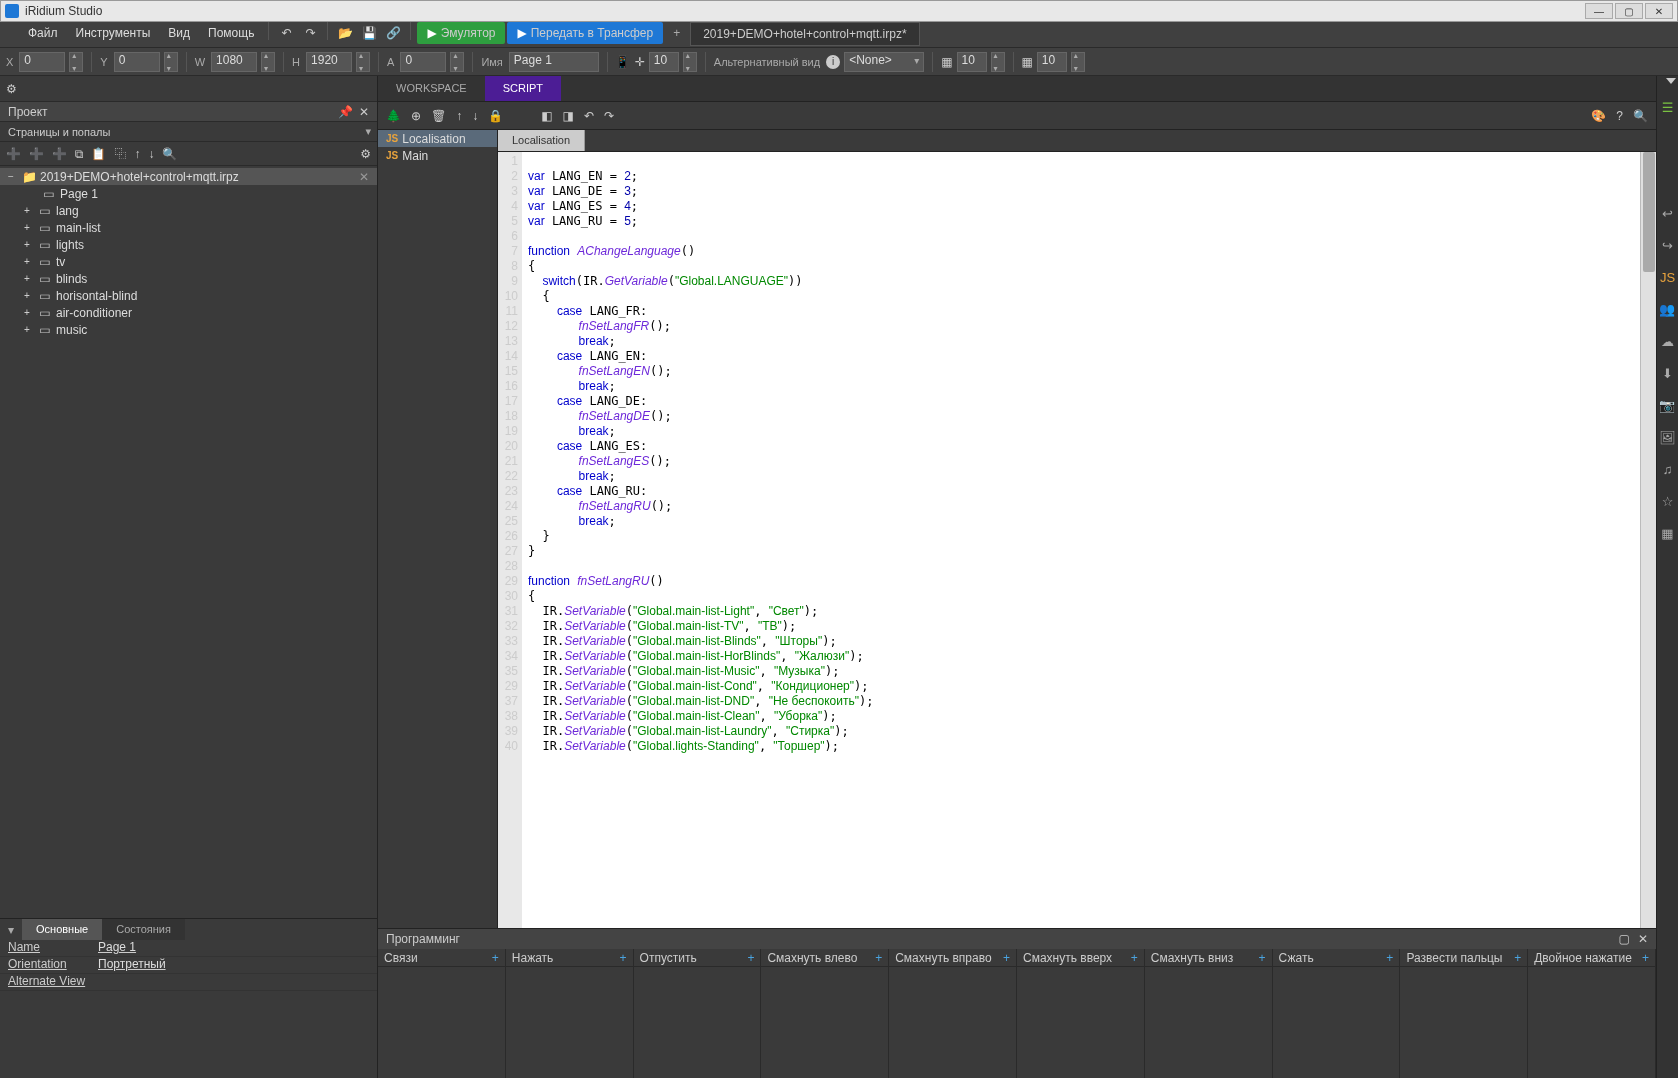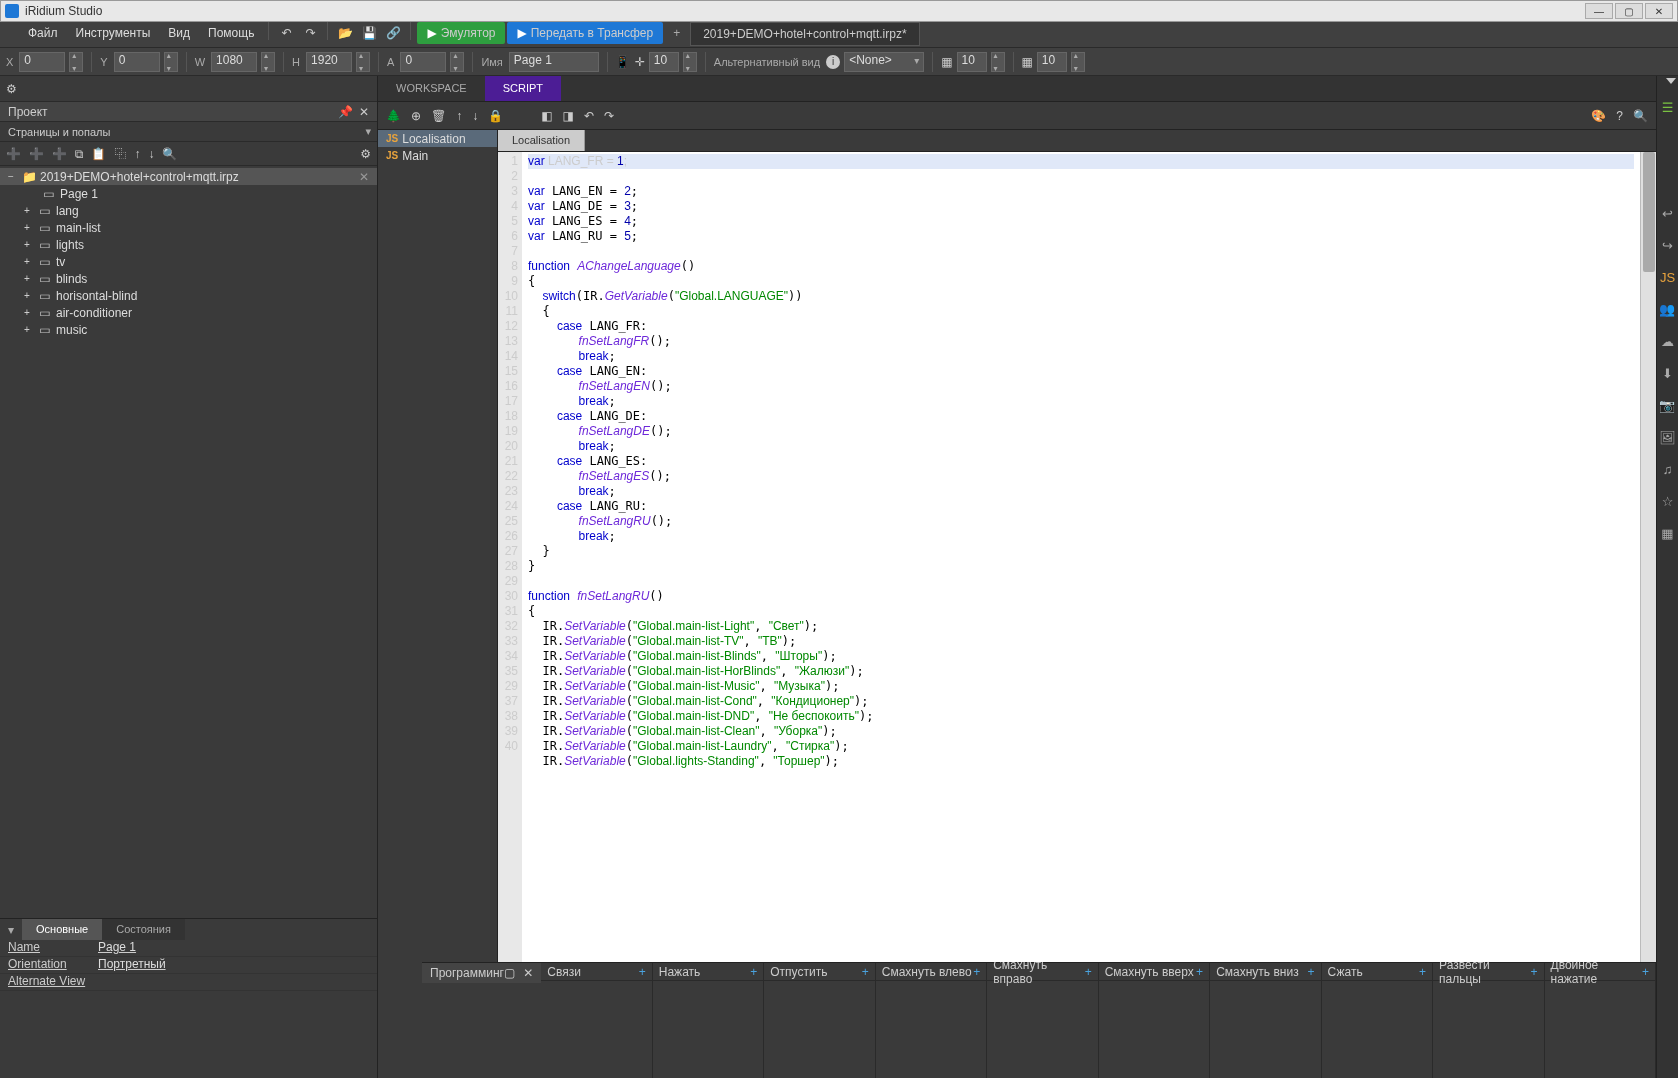--- a/index.html
+++ b/index.html
@@ -72,21 +72,21 @@
 .gutter { width:24px; background:#e8e8e8; text-align:right; padding:2px 4px 2px 0; font-family:Consolas,monospace; font-size:12px; color:#888; }
 .gutter div { height:15px; }
 .code { flex:1; padding:2px 6px; font-family:Consolas,monospace; font-size:12px; color:#000; white-space:pre; line-height:15px; }
 .code .kw { color:#0000cc; }
 .code .fn { color:#6d28d9; font-style:italic; }
 .code .str { color:#008800; }
 .code .num { color:#0000aa; }
 .code .hl { background:#e0e8f8; display:block; }
 .scrolly { width:16px; background:#e0e0e0; border-left:1px solid #bbb; position:relative; }
 .scrolly .thumb { position:absolute; top:0; left:2px; width:12px; height:120px; background:#aaa; border-radius:2px; }
-.progpanel { height:116px; background:#3a3a3a; border-top:1px solid #222; display:flex; flex-direction:row;margin-left:44px; }
+.progpanel { height:150px; background:#3a3a3a; border-top:1px solid #222; display:flex; flex-direction:column; }
 .proghdr { height:20px; background:#444; display:flex; align-items:center; padding:0 8px; font-size:11px; }
 .proghdr .pbtns { margin-left:auto; display:flex; gap:8px; color:#999; }
 .progcols { flex:1; display:flex; }
 .progcol { flex:1; border-right:1px solid #2a2a2a; }
 .progcol .pch { height:18px; display:flex; align-items:center; padding:0 6px; font-size:11px; color:#ccc; border-bottom:1px solid #2a2a2a;justify-content:space-between; }
 .progcol .pch .plus { margin-left:auto; color:#4aa3df; }
 .rightcol { width:22px; background:#333; display:flex; flex-direction:column; align-items:center; padding-top:6px; gap:14px; border-left:1px solid #222; }
 .rightcol div { width:18px; height:18px; display:flex; align-items:center; justify-content:center; color:#aaa; font-size:13px; }
 .rightcol .active { color:#e8a33d; }
 .rightcol .triangle { width:0; height:0; border-left:5px solid transparent; border-right:5px solid transparent; border-top:6px solid #ccc; align-self:flex-end; margin-top:-4px; margin-right:2px;}
@@ -344,21 +344,21 @@
               <div>32</div>
               <div>33</div>
               <div>34</div>
               <div>35</div>
               <div>29</div>
               <div>37</div>
               <div>38</div>
               <div>39</div>
               <div>40</div>
             </div>
-          <div class="code" id="code"><span class="hl"><span class="kw">var</span> LANG_FR = <span class="num">1</span>;</span>
+          <div class="code" id="code">
 <span class="kw">var</span> LANG_EN = <span class="num">2</span>;
 <span class="kw">var</span> LANG_DE = <span class="num">3</span>;
 <span class="kw">var</span> LANG_ES = <span class="num">4</span>;
 <span class="kw">var</span> LANG_RU = <span class="num">5</span>;
 
 <span class="kw">function</span> <span class="fn">AChangeLanguage</span>()
 {
   <span class="kw">switch</span>(IR.<span class="fn">GetVariable</span>(<span class="str">"Global.LANGUAGE"</span>))
   {
     <span class="kw">case</span> LANG_FR:

